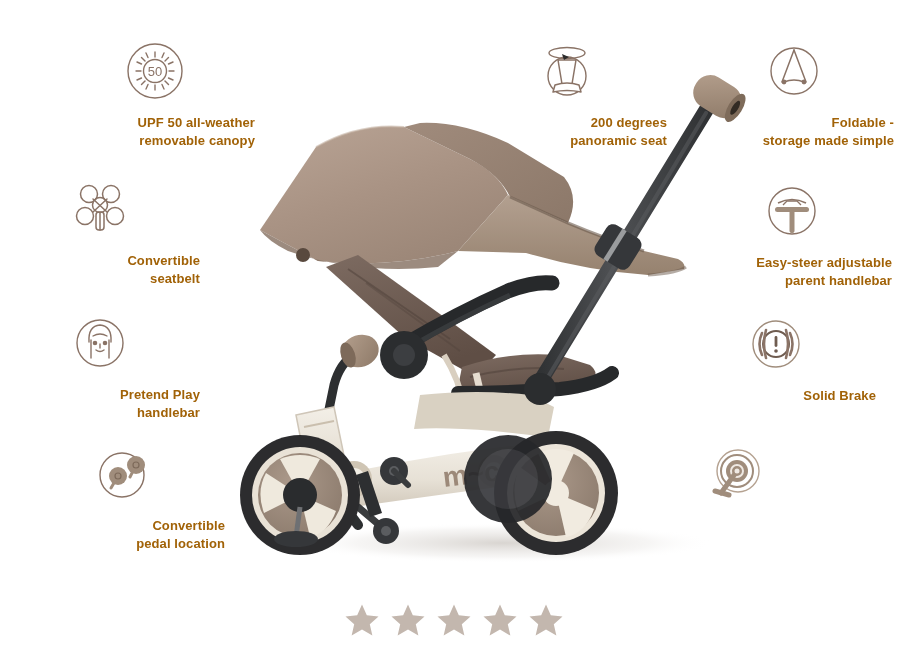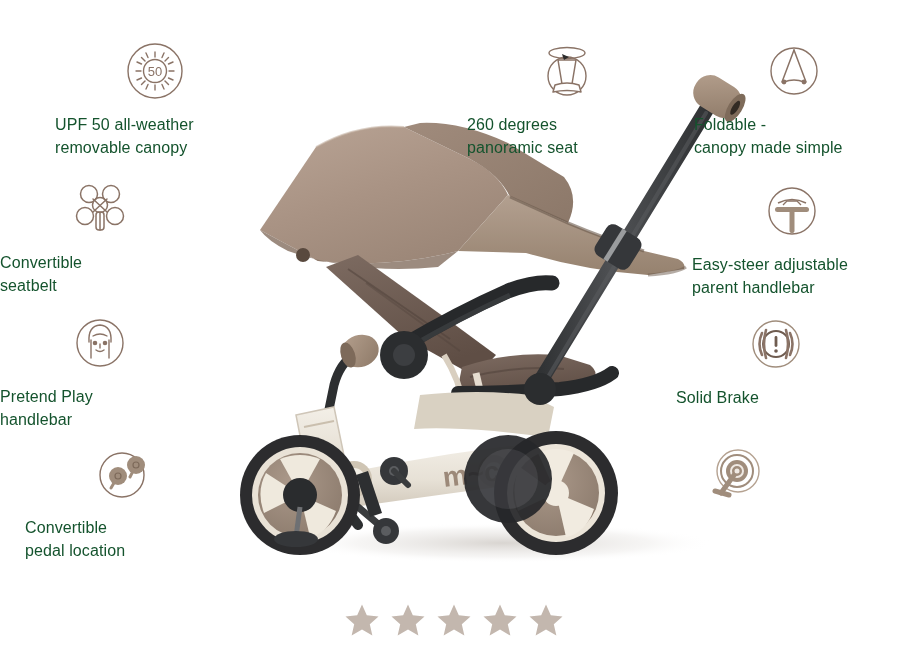--- a/index.html
+++ b/index.html
@@ -17,36 +17,36 @@
     position: relative;
     width: 907px;
     height: 656px;
     background: #ffffff;
   }
 
   
   .feature {
     position: absolute;
     width: 200px;
-    text-align: left;
+    text-align: right;
     z-index: 20;
   }
   .feature .ficon {
     display: block;
     margin: 0 auto 12px auto;
     width: 62px;
     height: 62px;
   }
   .feature .flabel {
-    font-size: 16px;
+    font-size: 13px;
     line-height: 1.42;
-    color: #14532d;
+    color: #a16207;
     letter-spacing: 0.1px;
     white-space: pre-line;
-    font-weight: 400;
+    font-weight: 700;
   }
 
   .f-upf      { left: 55px;  top: 40px;  }
   .f-seatbelt { left: 0px;   top: 178px; }
   .f-pretend  { left: 0px;   top: 312px; }
   .f-pedalloc { left: 25px;  top: 443px; }
 
   .f-360      { left: 467px; top: 40px;  }
   .f-fold     { left: 694px; top: 40px;  }
   .f-steer    { left: 692px; top: 180px; }
@@ -333,37 +333,37 @@
   </div>
 
   <div class="feature f-360">
     <svg class="ficon" viewBox="0 0 62 62">
       <circle cx="31" cy="36" r="19" fill="none" stroke="#8a7366" stroke-width="1.4"></circle>
       <ellipse cx="31" cy="13" rx="18" ry="5.5" fill="none" stroke="#8a7366" stroke-width="1.4"></ellipse>
       <path d="M22 20 L26 44 L36 44 L40 20 Z" fill="#ffffff" stroke="#8a7366" stroke-width="1.5" stroke-linejoin="round"></path>
       <path d="M19 45 Q31 41 43 45 L45 52 Q31 49 17 52 Z" fill="#ffffff" stroke="#8a7366" stroke-width="1.5" stroke-linejoin="round"></path>
       <path d="M26 14 L33 17 L28 20 Z" fill="#2b2b2b"></path>
     </svg>
-    <div class="flabel">260 degrees
+    <div class="flabel">200 degrees
 panoramic seat</div>
   </div>
 
   <div class="feature f-fold">
     <svg class="ficon" viewBox="0 0 62 62">
       <circle cx="31" cy="31" r="23" fill="none" stroke="#8a7366" stroke-width="1.4"></circle>
       <g fill="none" stroke="#8a7366" stroke-width="1.5" stroke-linecap="round">
         <path d="M31 10 L19 42"></path>
         <path d="M31 10 L43 42"></path>
         <path d="M21 42 Q31 38 41 42"></path>
       </g>
       <circle cx="21" cy="42" r="2.4" fill="#8a7366"></circle>
       <circle cx="41" cy="42" r="2.4" fill="#8a7366"></circle>
     </svg>
     <div class="flabel">Foldable -
-canopy made simple</div>
+storage made simple</div>
   </div>
 
   <div class="feature f-steer">
     <svg class="ficon" viewBox="0 0 62 62">
       <circle cx="31" cy="31" r="23" fill="none" stroke="#8a7366" stroke-width="1.4"></circle>
       <rect x="14" y="27" width="34" height="5" rx="2.5" fill="#a08d7c"></rect>
       <rect x="28.5" y="30" width="5" height="23" rx="2" fill="#a08d7c"></rect>
       <path d="M17 23 Q31 16 45 23" fill="none" stroke="#8a7366" stroke-width="1.5"></path>
       <path d="M22 25 L26 21 L36 21 L40 25" fill="none" stroke="#8a7366" stroke-width="1.3"></path>
     </svg>

